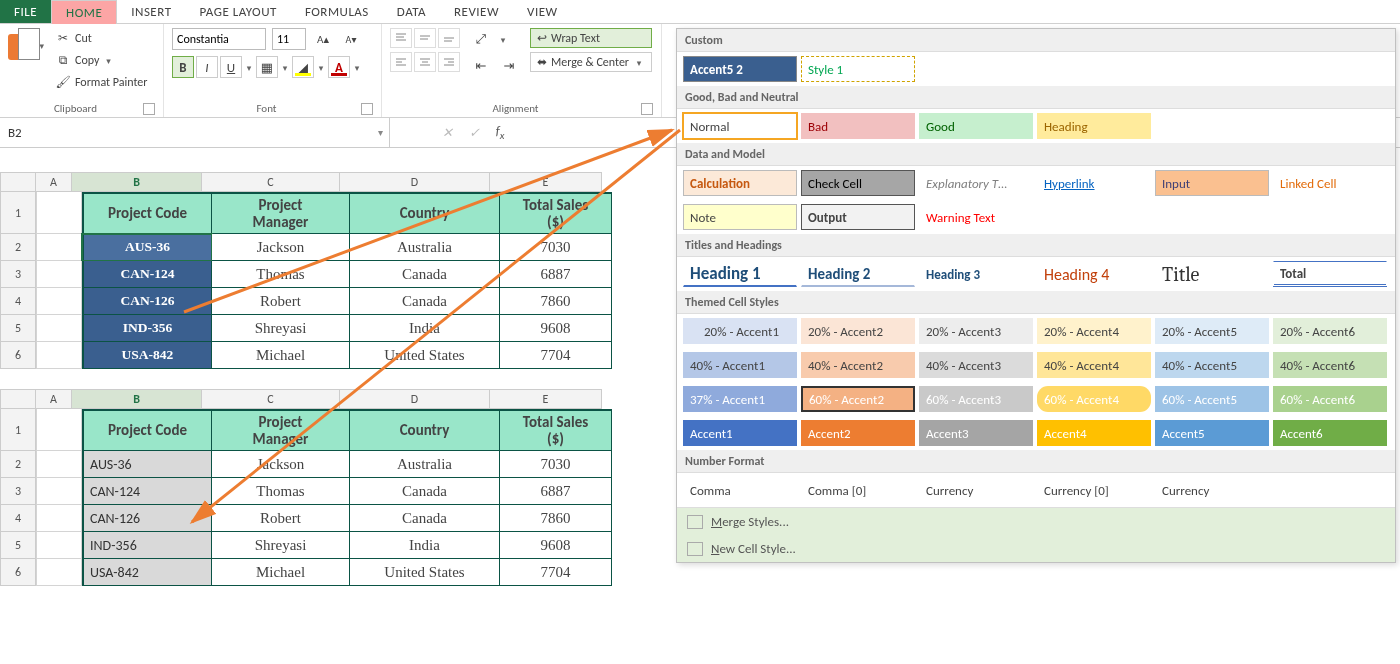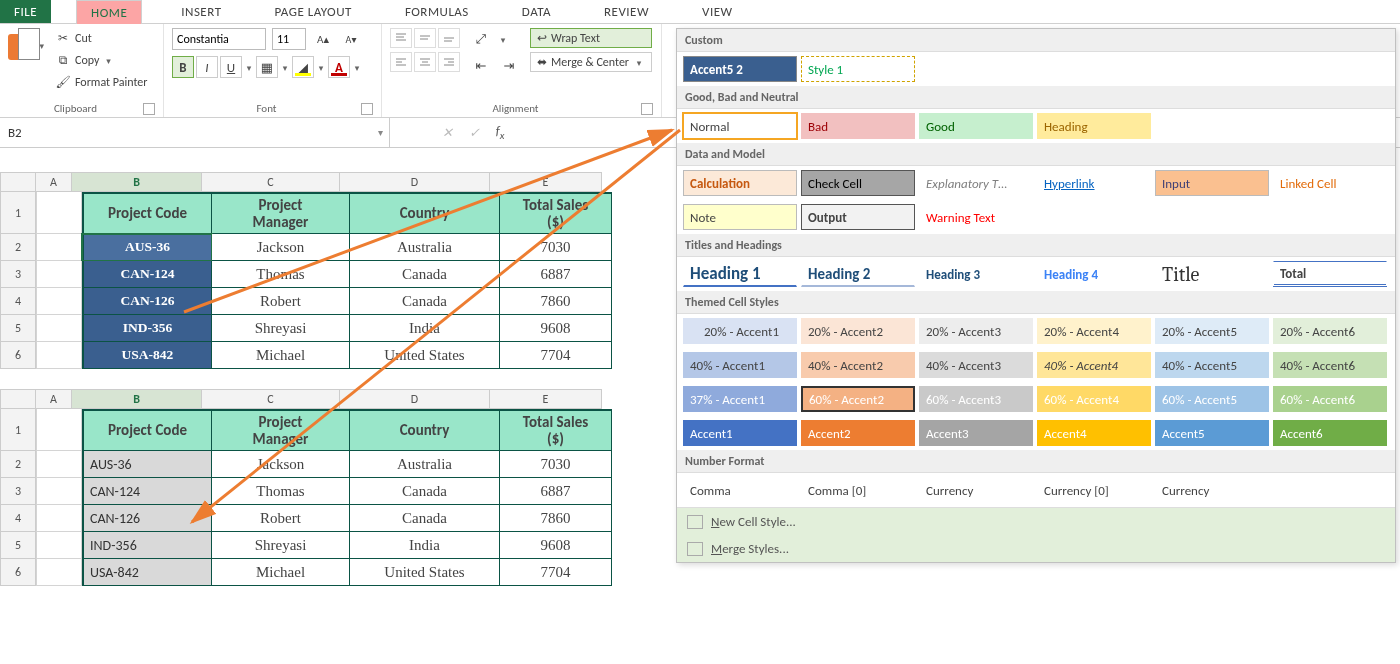--- a/index.html
+++ b/index.html
@@ -1,19 +1,19 @@
 <!DOCTYPE html>
 <html><head>
 <meta charset="utf-8">
 <style>
 * { box-sizing: border-box; margin: 0; padding: 0; font-family: "Segoe UI", Calibri, Arial, sans-serif; }
 body { width: 1400px; height: 664px; background: #fff; font-size: 13px; color: #444; overflow: hidden; position: relative; }
 
 
-.tabbar { display: flex; align-items: stretch; height: 24px; border-bottom: 1px solid #d0d0d0; background: #fff; gap: 25px; }
+.tabbar { display: flex; align-items: stretch; height: 24px; border-bottom: 1px solid #d0d0d0; background: #fff; }
 .tabbar .file { background: #217346; color: #fff; padding: 0 14px; display: flex; align-items: center; font-size: 13px; letter-spacing: .5px; }
 .tabbar .tab { padding: 0 14px; display: flex; align-items: center; color: #444; cursor: pointer; letter-spacing: .5px; font-size: 13px; }
 .tabbar .tab.active { color: #217346; border: 1px solid #d0d0d0; border-bottom: none; background: #fca5a5; margin-bottom: -1px; text-align: center; }
 
 
 .ribbon { display: flex; height: 94px; border-bottom: 1px solid #d0d0d0; }
 .group { border-right: 1px solid #e4e4e4; padding: 4px 8px 2px 8px; display: flex; flex-direction: column; justify-content: space-between; }
 .group-label { font-size: 11px; color: #666; text-align: center; padding-top: 2px; }
 .grp-row { display: flex; align-items: center; gap: 6px; }
 .grp-col { display: flex; flex-direction: column; gap: 2px; }
@@ -423,48 +423,48 @@
     <div class="swatch bordered" style="background:#ffffcc">Note</div>
     <div class="swatch bordered" style="background:#f2f2f2;font-weight:bold;border-color:#555">Output</div>
     <div class="swatch" style="color:#ff0000">Warning Text</div>
   </div>
 
   <div class="gal-sec-label">Titles and Headings</div>
   <div class="gal-row">
     <div class="swatch" style="color:#1f4e79;font-weight:bold;font-size:17px;border-bottom:2px solid #4472c4">Heading 1</div>
     <div class="swatch" style="color:#1f4e79;font-weight:bold;font-size:15px;border-bottom:2px solid #a5b8d9">Heading 2</div>
     <div class="swatch" style="color:#1f4e79;font-weight:bold;font-size:13px">Heading 3</div>
-    <div class="swatch" style="color:#3b82f6;font-weight:bold;font-size:13px">Heading 4</div>
+    <div class="swatch" style="color:#c2410c;font-weight:normal;font-size:16px">Heading 4</div>
     <div class="swatch" style="color:#333;font-size:20px;font-family:Cambria,serif">Title</div>
     <div class="swatch" style="font-weight:bold;border-top:1px solid #4472c4;border-bottom:3px double #4472c4">Total</div>
   </div>
 
   <div class="gal-sec-label">Themed Cell Styles</div>
   <div id="tcsrows">
       <div class="gal-row">
         <div class="swatch" style="background: rgb(217, 226, 243); padding-left: 20px;">20% - Accent1</div>
         <div class="swatch" style="background: rgb(251, 229, 214);">20% - Accent2</div>
         <div class="swatch" style="background: rgb(237, 237, 237);">20% - Accent3</div>
         <div class="swatch" style="background: rgb(255, 242, 204);">20% - Accent4</div>
         <div class="swatch" style="background: rgb(222, 235, 247);">20% - Accent5</div>
         <div class="swatch" style="background: rgb(226, 239, 218);">20% - Accent6</div>
       </div>
       <div class="gal-row">
         <div class="swatch" style="background: rgb(180, 199, 231);">40% - Accent1</div>
         <div class="swatch" style="background: rgb(248, 203, 173);">40% - Accent2</div>
         <div class="swatch" style="background: rgb(219, 219, 219);">40% - Accent3</div>
-        <div class="swatch" style="background: rgb(255, 230, 153); font-style: italic;">40% - Accent4</div>
+        <div class="swatch" style="background: rgb(255, 230, 153);">40% - Accent4</div>
         <div class="swatch" style="background: rgb(189, 215, 238);">40% - Accent5</div>
         <div class="swatch" style="background: rgb(197, 224, 180);">40% - Accent6</div>
       </div>
       <div class="gal-row">
         <div class="swatch" style="background: rgb(143, 170, 220); color: rgb(255, 255, 255);">37% - Accent1</div>
         <div class="swatch" style="background: rgb(244, 177, 131); color: rgb(255, 255, 255); border: 2px solid rgb(51, 51, 51);">60% - Accent2</div>
         <div class="swatch" style="background: rgb(201, 201, 201); color: rgb(255, 255, 255);">60% - Accent3</div>
-        <div class="swatch" style="background: rgb(255, 217, 102); color: rgb(255, 255, 255);">60% - Accent4</div>
+        <div class="swatch" style="background: rgb(255, 217, 102); color: rgb(255, 255, 255); border-radius: 11px;">60% - Accent4</div>
         <div class="swatch" style="background: rgb(157, 195, 230); color: rgb(255, 255, 255);">60% - Accent5</div>
         <div class="swatch" style="background: rgb(169, 209, 142); color: rgb(255, 255, 255);">60% - Accent6</div>
       </div>
       <div class="gal-row">
         <div class="swatch" style="background: rgb(68, 114, 196); color: rgb(255, 255, 255);">Accent1</div>
         <div class="swatch" style="background: rgb(237, 125, 49); color: rgb(255, 255, 255);">Accent2</div>
         <div class="swatch" style="background: rgb(165, 165, 165); color: rgb(255, 255, 255);">Accent3</div>
         <div class="swatch" style="background: rgb(255, 192, 0); color: rgb(255, 255, 255);">Accent4</div>
         <div class="swatch" style="background: rgb(91, 155, 213); color: rgb(255, 255, 255);">Accent5</div>
         <div class="swatch" style="background: rgb(112, 173, 71); color: rgb(255, 255, 255);">Accent6</div>
@@ -476,25 +476,25 @@
     <div class="swatch">Comma</div>
     <div class="swatch">Comma [0]</div>
     <div class="swatch">Currency</div>
     <div class="swatch">Currency [0]</div>
     <div class="swatch">Currency</div>
   </div>
 
   <div style="border-top:1px solid #ddd;background:#e2efda">
     <div class="gal-footer-item">
       <span class="ic"></span>
-      <span><span class="u">N</span>ew Cell Style...</span>
+      <span><span class="u">M</span>erge Styles...</span>
     </div>
     <div class="gal-footer-item">
       <span class="ic"></span>
-      <span><span class="u">M</span>erge Styles...</span>
+      <span><span class="u">N</span>ew Cell Style...</span>
     </div>
   </div>
 </div>
 
 <svg class="arrow" style="left:0;top:0" width="1400" height="664">
   <defs>
       <marker id="ah" markerWidth="10" markerHeight="10" refX="8" refY="3" orient="auto">
         <path d="M0,0 L0,6 L9,3 z" fill="#ed7d31"></path>
       </marker>
     </defs>

